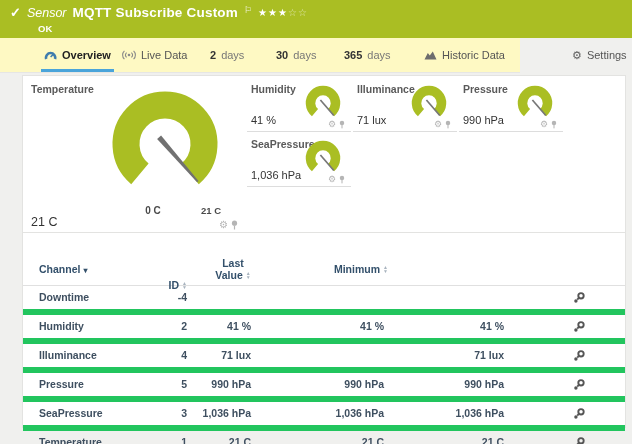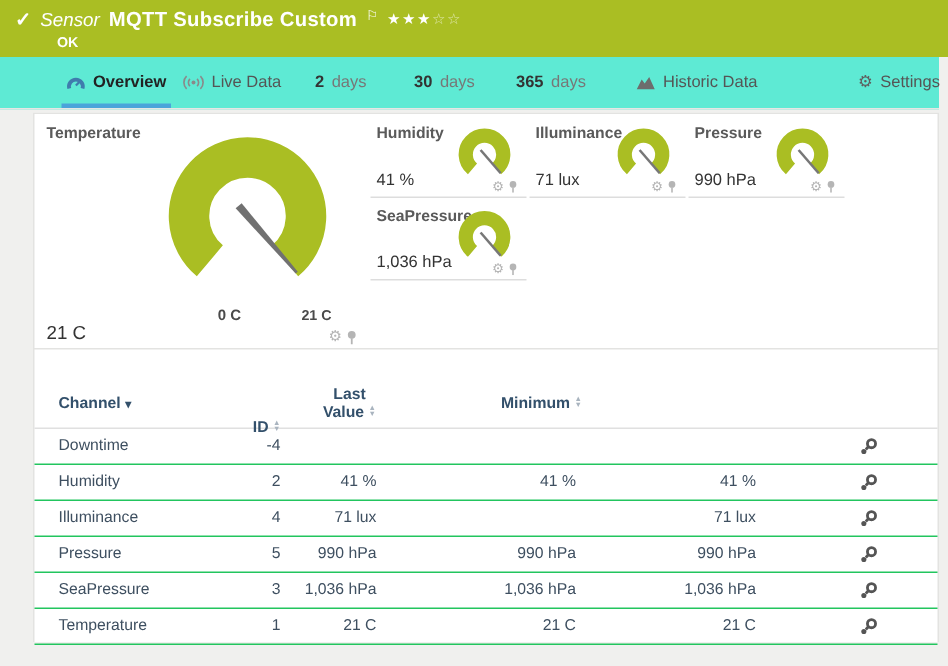--- a/index.html
+++ b/index.html
@@ -9,21 +9,21 @@
   .hdr{position:absolute;left:0;top:0;width:632px;height:38px;background:#aabe23;color:#fff;}
   .hdr-row1{position:absolute;left:10px;top:5px;display:flex;align-items:baseline;gap:6px;white-space:nowrap;}
   .hdr-check{font-size:13px;font-weight:bold;}
   .hdr-kind{font-style:italic;font-size:12.5px;}
   .hdr-title{font-weight:bold;font-size:13.5px;letter-spacing:.2px;}
   .hdr-flag{font-size:9px;position:relative;top:-4px;}
   .hdr-stars{font-size:10px;letter-spacing:1px;position:relative;top:-1px;}
   .hdr-stars .empty{opacity:.6;}
   .hdr-status{position:absolute;left:38px;top:23px;font-size:9.5px;font-weight:bold;}
   
-  .tabs{position:absolute;left:0;top:38px;width:626px;height:34px;background:#5eead4;border-bottom:1px solid #e6e6e4;}
+  .tabs{position:absolute;left:0;top:38px;width:520px;height:34px;background:#fef9c3;border-bottom:1px solid #e6e6e4;}
   .tab{position:absolute;top:0;height:34px;display:inline-flex;align-items:center;gap:5px;
        font-size:11px;color:#555;cursor:pointer;white-space:nowrap;}
   .tab .num{font-weight:bold;color:#333;}
   .tab .unit{color:#777;}
   .tab.active{color:#222;font-weight:bold;}
   .tab.active::after{content:"";position:absolute;left:-3px;right:-3px;bottom:0;height:3px;background:#4aa4da;}
   .t-overview{left:44px;} .t-live{left:122px;} .t-2d{left:210px;} .t-30d{left:276px;}
   .t-365d{left:344px;} .t-historic{left:424px;} .t-log{left:518px;} .t-settings{left:572px;}
   .gearglyph{font-size:11px;color:#5f5f5f;line-height:1;}
   
@@ -52,21 +52,21 @@
   .thead{position:relative;height:52px;border-bottom:1px solid #e0e0e0;}
   .th{position:absolute;font-size:10.5px;font-weight:bold;color:#33506b;line-height:12px;cursor:pointer;}
   .th-channel{left:16px;top:30px;}
   .th-id{left:108px;top:30px;width:56px;text-align:right;margin-top:16px;}
   .th-last{left:170px;top:24px;width:80px;text-align:center;}
   .th-min{left:238px;top:30px;width:127px;text-align:right;}
   .th-max{left:358px;top:30px;width:127px;text-align:right;}
   .sort-pair{display:inline-flex;flex-direction:column;vertical-align:middle;margin-left:3px;position:relative;top:-1px;}
   .sort-pair span{font-size:5px;line-height:4.5px;color:#a9b4bf;}
   .ch-caret{font-size:8px;color:#33506b;margin-left:3px;}
-  .trow{position:relative;height:23px;border-bottom:1px solid #22c55e;cursor:pointer;}
+  .trow{position:relative;height:23px;border-bottom:6px solid #22c55e;cursor:pointer;font-weight:bold;}
   .td{position:absolute;top:0;font-size:10.5px;color:#3e4f60;line-height:23px;white-space:nowrap;}
   .td-channel{left:16px;width:130px;}
   .td-id{left:112px;width:52px;text-align:right;}
   .td-last{left:148px;width:80px;text-align:right;}
   .td-min{left:238px;width:123px;text-align:right;}
   .td-max{left:358px;width:123px;text-align:right;}
   .td-tools{left:550px;top:5px;line-height:normal;}
 </style>
 </head>
 <body>

